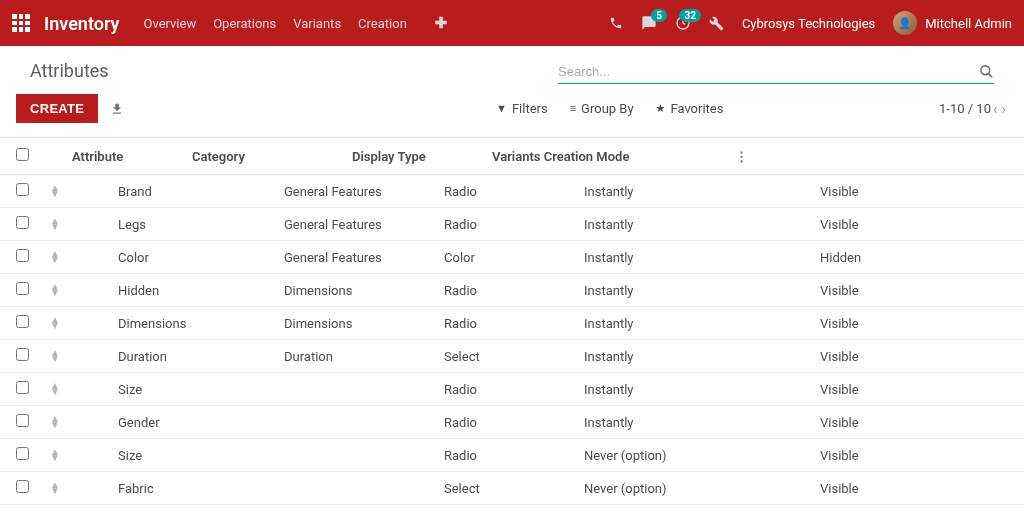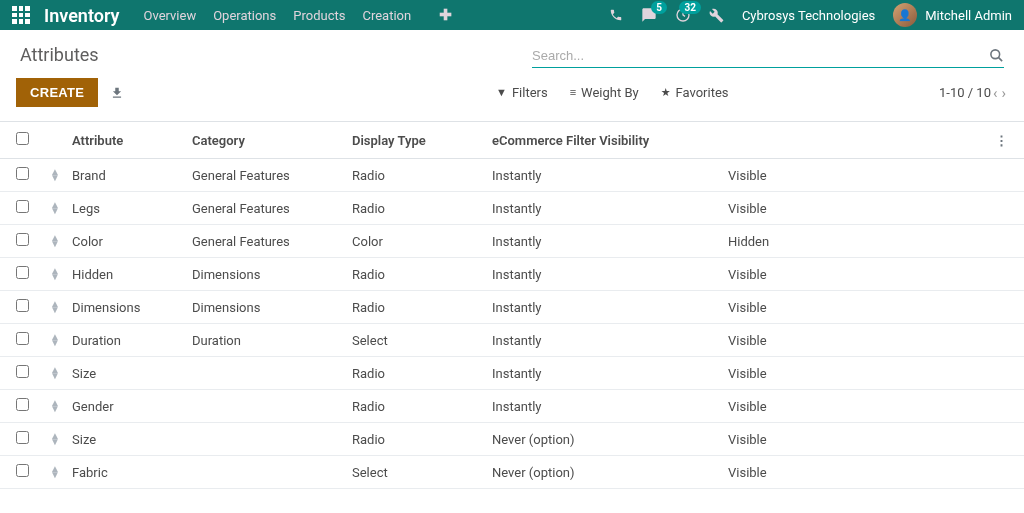--- a/index.html
+++ b/index.html
@@ -1,58 +1,58 @@
 <!DOCTYPE html>
 <html><head>
 <meta charset="utf-8">
 <style>
 * { margin:0; padding:0; box-sizing:border-box; }
 body { font-family:-apple-system,BlinkMacSystemFont,"Segoe UI",Roboto,sans-serif; font-size:13px; color:#4c4c4c; background:#fff; width:1024px; }
-.topnav { background:#0f766e; height:30px; display:flex; align-items:center; padding:0 12px; color:#fff; }
+.topnav { background:#b91c1c; height:46px; display:flex; align-items:center; padding:0 12px; color:#fff; }
 .apps-icon { width:18px; height:18px; display:grid; grid-template-columns:repeat(3,1fr); grid-template-rows:repeat(3,1fr); gap:2px; cursor:pointer; }
 .apps-icon span { background:#fff; }
 .app-title { font-size:18px; font-weight:600; margin-left:14px; margin-right:24px; }
 .nav-items { display:flex; gap:17px; }
 .nav-item { color:#e0d4dc; cursor:pointer; font-size:13px; }
 .nav-plus { margin-left:28px; color:#e0d4dc; cursor:pointer; font-size:15px; font-weight:bold; }
 .spacer { flex:1; }
 .nav-right { display:flex; align-items:center; gap:18px; }
 .icon-btn { color:#e0d4dc; cursor:pointer; position:relative; display:flex; align-items:center; }
 .badge { position:absolute; top:-6px; right:-10px; background:#00A09D; color:#fff; border-radius:8px; font-size:10px; padding:1px 5px; font-weight:bold; }
 .company { color:#fff; font-size:13px; cursor:pointer; }
 .user { display:flex; align-items:center; gap:8px; cursor:pointer; color:#fff; }
 .avatar { width:24px; height:24px; border-radius:50%; background:linear-gradient(135deg,#d4a373,#8b5a3c); display:flex; align-items:center; justify-content:center; font-size:11px; }
-.header-row { display:flex; align-items:flex-start; padding:14px 20px 0; gap:20px; }
+.header-row { display:flex; align-items:flex-start; padding:14px 30px 0; gap:36px; }
 .page-title { font-size:18px; color:#5f5e5e; flex:0 0 480px; }
 .search-wrap { flex:1;margin-left:12px; }
 .search-box { display:flex; align-items:center; border-bottom:1px solid #00A09D; padding:4px 0; }
 .search-input { flex:1; border:none; outline:none; font-size:13px; color:#666; }
 .search-input::placeholder { color:#aaa; }
 .search-icon { color:#6c757d; cursor:pointer; }
 .toolbar-row { display:flex; align-items:center; padding:10px 16px 14px; }
 .toolbar-left { flex:0 0 480px; display:flex; align-items:center; gap:12px; }
-.create-btn { background:#a16207; color:#fff; border:none; padding:7px 14px; font-size:13px; font-weight:bold; cursor:pointer; letter-spacing:0.3px; }
+.create-btn { background:#b91c1c; color:#fff; border:none; padding:7px 14px; font-size:13px; font-weight:bold; cursor:pointer; letter-spacing:0.3px; }
 .export-icon { color:#6c757d; cursor:pointer; }
 .toolbar-right { flex:1; display:flex; align-items:center; gap:22px; }
 .tool-item { display:flex; align-items:center; gap:5px; color:#4c4c4c; cursor:pointer; }
 .tool-item .glyph { font-size:11px; }
 .pager-wrap { margin-left:auto; display:flex; align-items:center; color:#4c4c4c; }
 .pager-arrow { color:#999; cursor:pointer; font-size:15px; padding:0 2px;}
 .table-wrap { border-top:1px solid #dee2e6; }
 .thead { display:flex; align-items:center; padding:10px 16px; border-bottom:1px solid #dee2e6; font-weight:600; color:#4c4c4c; }
 .row { display:flex; align-items:center; padding:8px 16px; border-bottom:1px solid #e9ecef; color:#4c4c4c; }
 .col-cb { width:34px; }
 .col-drag { width:22px; color:#adb5bd; cursor:grab; font-size:10px; display:flex; flex-direction:column; line-height:6px; }
 .col-attr { width:120px; padding-right:8px; }
 .col-cat { width:160px; padding-right:10px; }
 .col-disp { width:140px; padding-right:10px; }
 .col-var { width:236px; padding-right:10px; }
 .col-eco { flex:1; }
 .col-menu { width:20px; color:#6c757d; cursor:pointer; font-weight:bold; text-align:right; }
-.link { color:#4c4c4c; cursor:pointer; }
+.link { color:#4c4c4c; cursor:pointer;margin-left:46px; }
 input[type=checkbox] { cursor:pointer; width:13px; height:13px; }
 svg { display:block; }
 </style>
 </head>
 <body>
 
 <div class="topnav">
   <div class="apps-icon">
     <span></span>
       <span></span>
@@ -61,21 +61,21 @@
       <span></span>
       <span></span>
       <span></span>
       <span></span>
       <span></span>
   </div>
   <div class="app-title">Inventory</div>
   <div class="nav-items">
     <div class="nav-item">Overview</div>
     <div class="nav-item">Operations</div>
-    <div class="nav-item">Products</div>
+    <div class="nav-item">Variants</div>
     <div class="nav-item">Creation</div>
   </div>
   <div class="nav-plus">✚</div>
   <div class="spacer"></div>
   <div class="nav-right">
     <div class="icon-btn">
       <svg width="14" height="14" viewBox="0 0 24 24" fill="#e0d4dc">
           <path d="M6.6 10.8c1.4 2.8 3.8 5.1 6.6 6.6l2.2-2.2c.3-.3.7-.4 1-.2 1.1.4 2.4.6 3.6.6.6 0 1 .4 1 1V20c0 .6-.4 1-1 1C10.6 21 3 13.4 3 4c0-.6.4-1 1-1h3.5c.6 0 1 .4 1 1 0 1.2.2 2.5.6 3.6.1.4 0 .8-.3 1l-2.2 2.2z"></path>
         </svg>
     </div>
@@ -129,42 +129,42 @@
         </svg>
     </span>
   </div>
   <div class="toolbar-right">
     <div class="tool-item">
       <span class="glyph">▼</span>
       <span>Filters</span>
     </div>
     <div class="tool-item">
       <span class="glyph">≡</span>
-      <span>Weight By</span>
+      <span>Group By</span>
     </div>
     <div class="tool-item">
       <span class="glyph">★</span>
       <span>Favorites</span>
     </div>
     <div class="pager-wrap">
       <span>1-10 / 10</span>
       <span class="pager-arrow">‹</span>
       <span class="pager-arrow">›</span>
     </div>
   </div>
 </div>
 
 <div class="table-wrap">
   <div class="thead">
     <div class="col-cb"><input type="checkbox" style=""></div>
     <div class="col-drag"></div>
     <div class="col-attr">Attribute</div>
     <div class="col-cat">Category</div>
     <div class="col-disp">Display Type</div>
-    <div class="col-eco">eCommerce Filter Visibility</div>
+    <div class="col-var">Variants Creation Mode</div>
     <div class="col-menu">⋮</div>
   </div>
   <div id="tbody">
       <div class="row">
         <div class="col-cb"><input type="checkbox" style=""></div>
         <div class="col-drag">
           <span>▲</span>
           <span>▼</span>
         </div>
         <div class="col-attr link">Brand</div>

